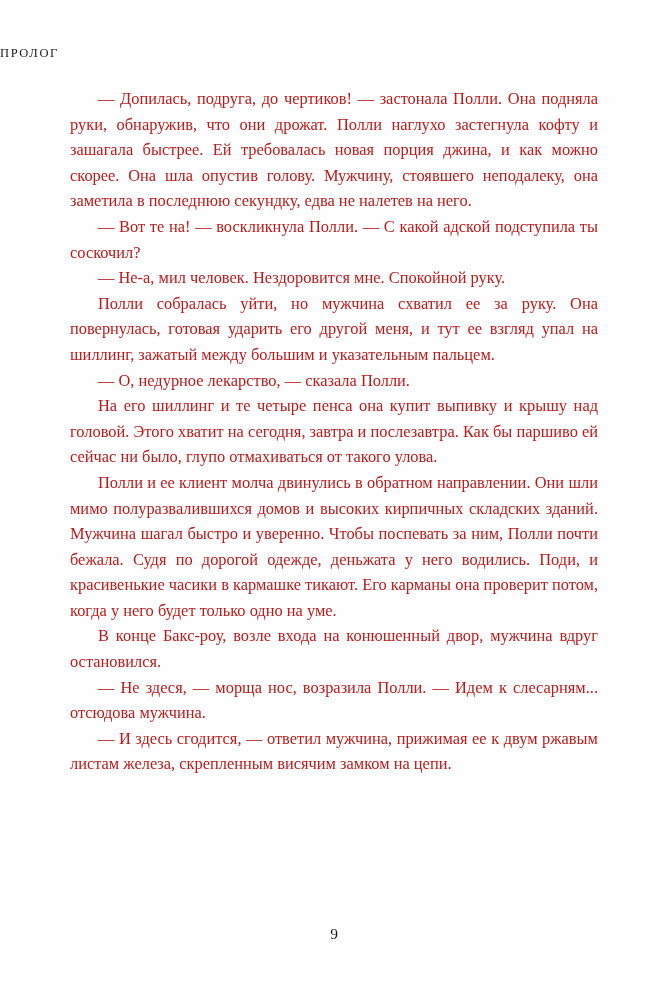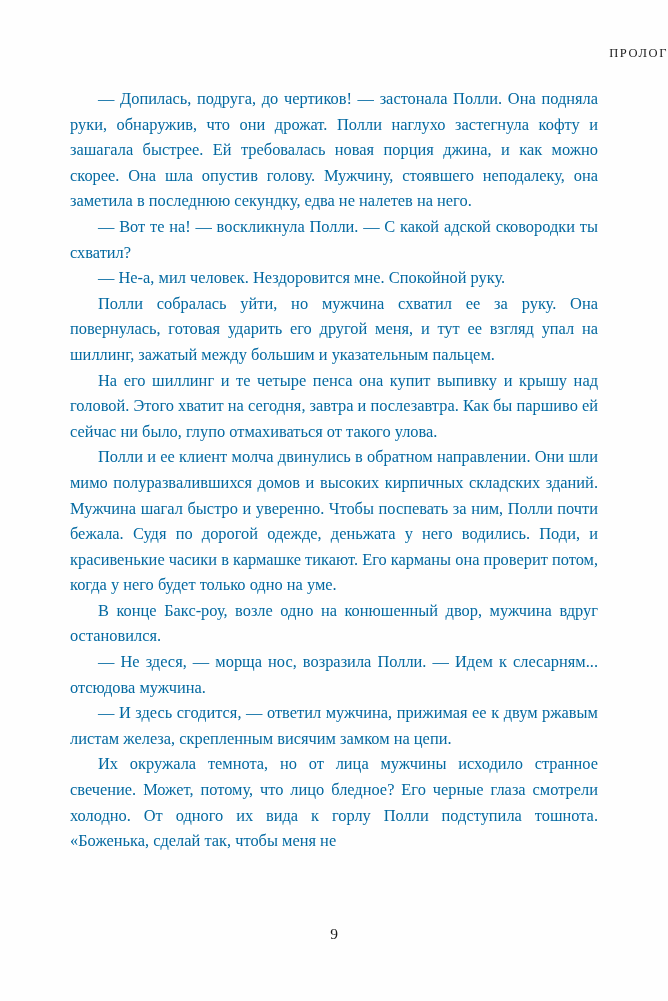--- a/index.html
+++ b/index.html
@@ -19,68 +19,68 @@
     width: 668px;
     height: 1001px;
     box-sizing: border-box;
     background: #fefefe;
   }
   .running-head {
     position: absolute;
     top: 46px;
     left: 0;
     width: 100%;
-    text-align: right;
+    text-align: left;
     font-size: 12.5px;
     letter-spacing: 1.6px;
     font-variant: small-caps;
     text-transform: uppercase;
     color: #1a1a1a;
   }
   .text-block {
     position: absolute;
     top: 86px;
     left: 70px;
     width: 528px;
   }
   .text-block p {
     margin: 0;
     font-size: 16.4px;
     line-height: 25.6px;
     text-align: justify;
     text-indent: 28px;
     text-justify: inter-word;
     hyphens: manual;
-    color: #0369a1;
+    color: #b91c1c;
   }
   .folio {
     position: absolute;
     top: 925px;
     left: 0;
     width: 100%;
     text-align: center;
     font-size: 15.5px;
     color: #1a1a1a;
   }
 </style>
 </head>
 <body>
 
 <div class="page">
 
   <div class="running-head">Пролог</div>
 
   <div class="text-block">
     <p>— Допилась, подруга, до чертиков! — застонала Полли. Она подняла руки, обнаружив, что они дрожат. Полли наглухо застегнула кофту и зашагала быстрее. Ей требовалась новая порция джина, и как можно скорее. Она шла опустив голову. Мужчину, стоявшего неподалеку, она заметила в последнюю секундку, едва не налетев на него.</p>
-    <p>— Вот те на! — воскликнула Полли. — С какой адской сковородки ты схватил?</p>
+    <p>— Вот те на! — воскликнула Полли. — С какой адской подступила ты соскочил?</p>
     <p>— Не-а, мил человек. Нездоровится мне. Спокойной руку.</p>
     <p>Полли собралась уйти, но мужчина схватил ее за руку. Она повернулась, готовая ударить его другой меня, и тут ее взгляд упал на шиллинг, зажатый между большим и указательным пальцем.</p>
+    <p>— О, недурное лекарство, — сказала Полли.</p>
     <p>На его шиллинг и те четыре пенса она купит выпивку и крышу над головой. Этого хватит на сегодня, завтра и послезавтра. Как бы паршиво ей сейчас ни было, глупо отмахиваться от такого улова.</p>
     <p>Полли и ее клиент молча двинулись в обратном направлении. Они шли мимо полуразвалившихся домов и высоких кирпичных складских зданий. Мужчина шагал быстро и уверенно. Чтобы поспевать за ним, Полли почти бежала. Судя по дорогой одежде, деньжата у него водились. Поди, и красивенькие часики в кармашке тикают. Его карманы она проверит потом, когда у него будет только одно на уме.</p>
-    <p>В конце Бакс-роу, возле одно на конюшенный двор, мужчина вдруг остановился.</p>
+    <p>В конце Бакс-роу, возле входа на конюшенный двор, мужчина вдруг остановился.</p>
     <p>— Не здеся, — морща нос, возразила Полли. — Идем к слесарням... отсюдова мужчина.</p>
     <p>— И здесь сгодится, — ответил мужчина, прижимая ее к двум ржавым листам железа, скрепленным висячим замком на цепи.</p>
-    <p>Их окружала темнота, но от лица мужчины исходило странное свечение. Может, потому, что лицо бледное? Его черные глаза смотрели холодно. От одного их вида к горлу Полли подступила тошнота. «Боженька, сделай так, чтобы меня не</p>
   </div>
 
   <div class="folio">9</div>
 
 </div>
 
 </body></html>

